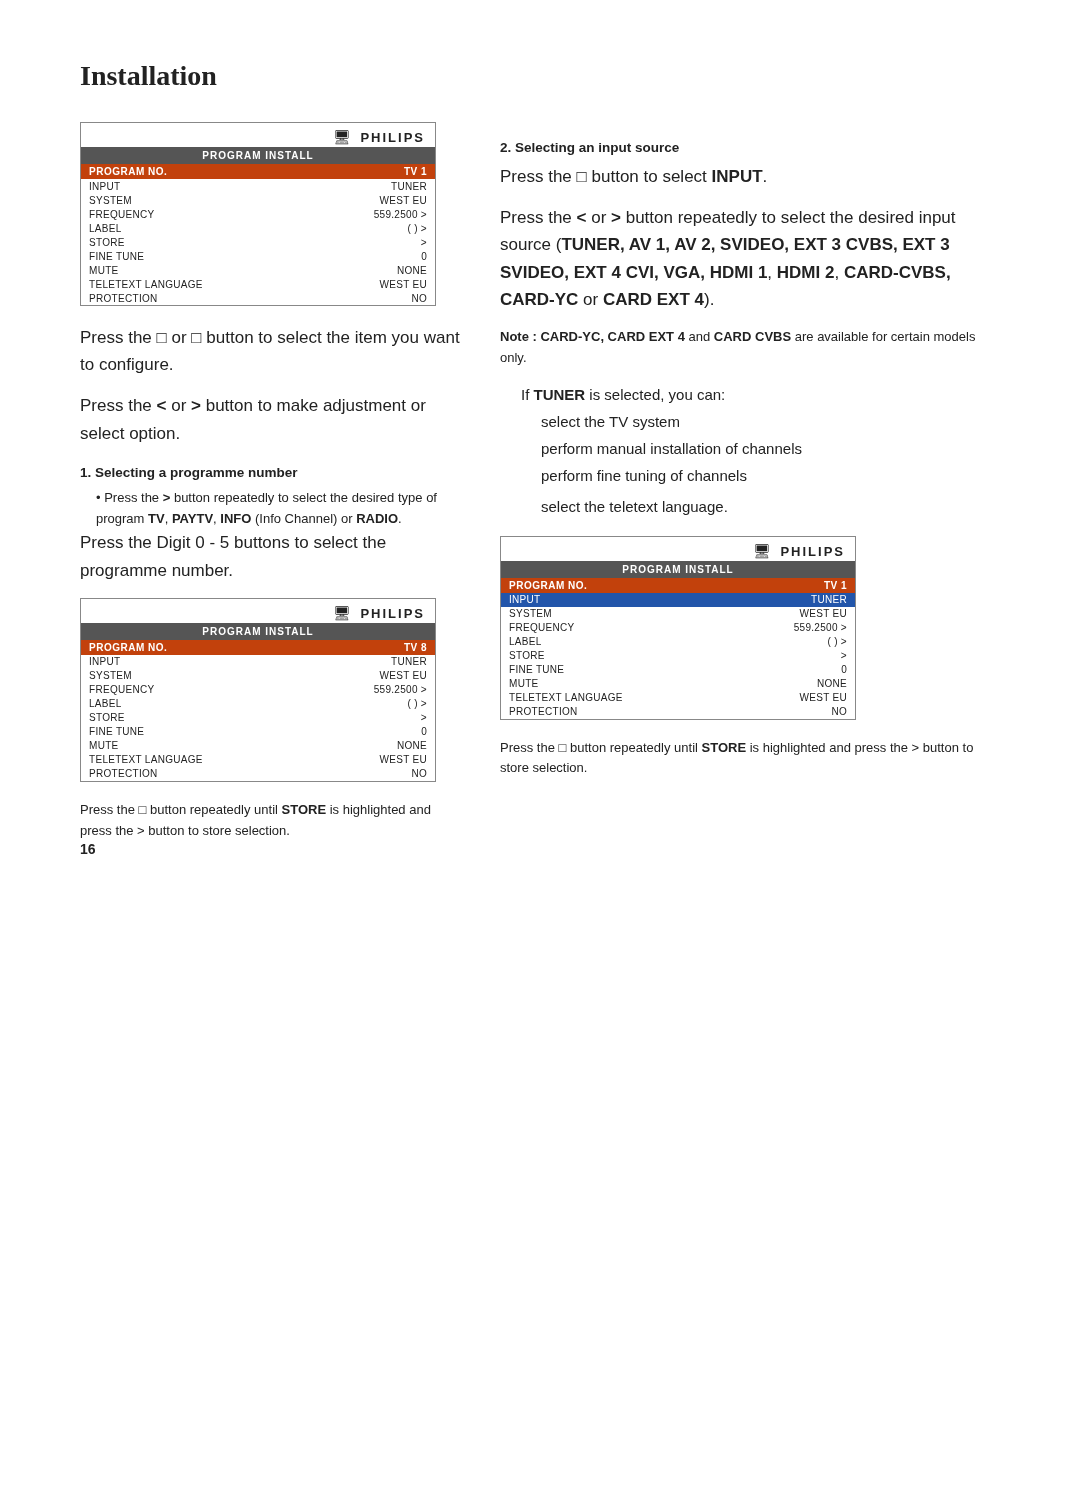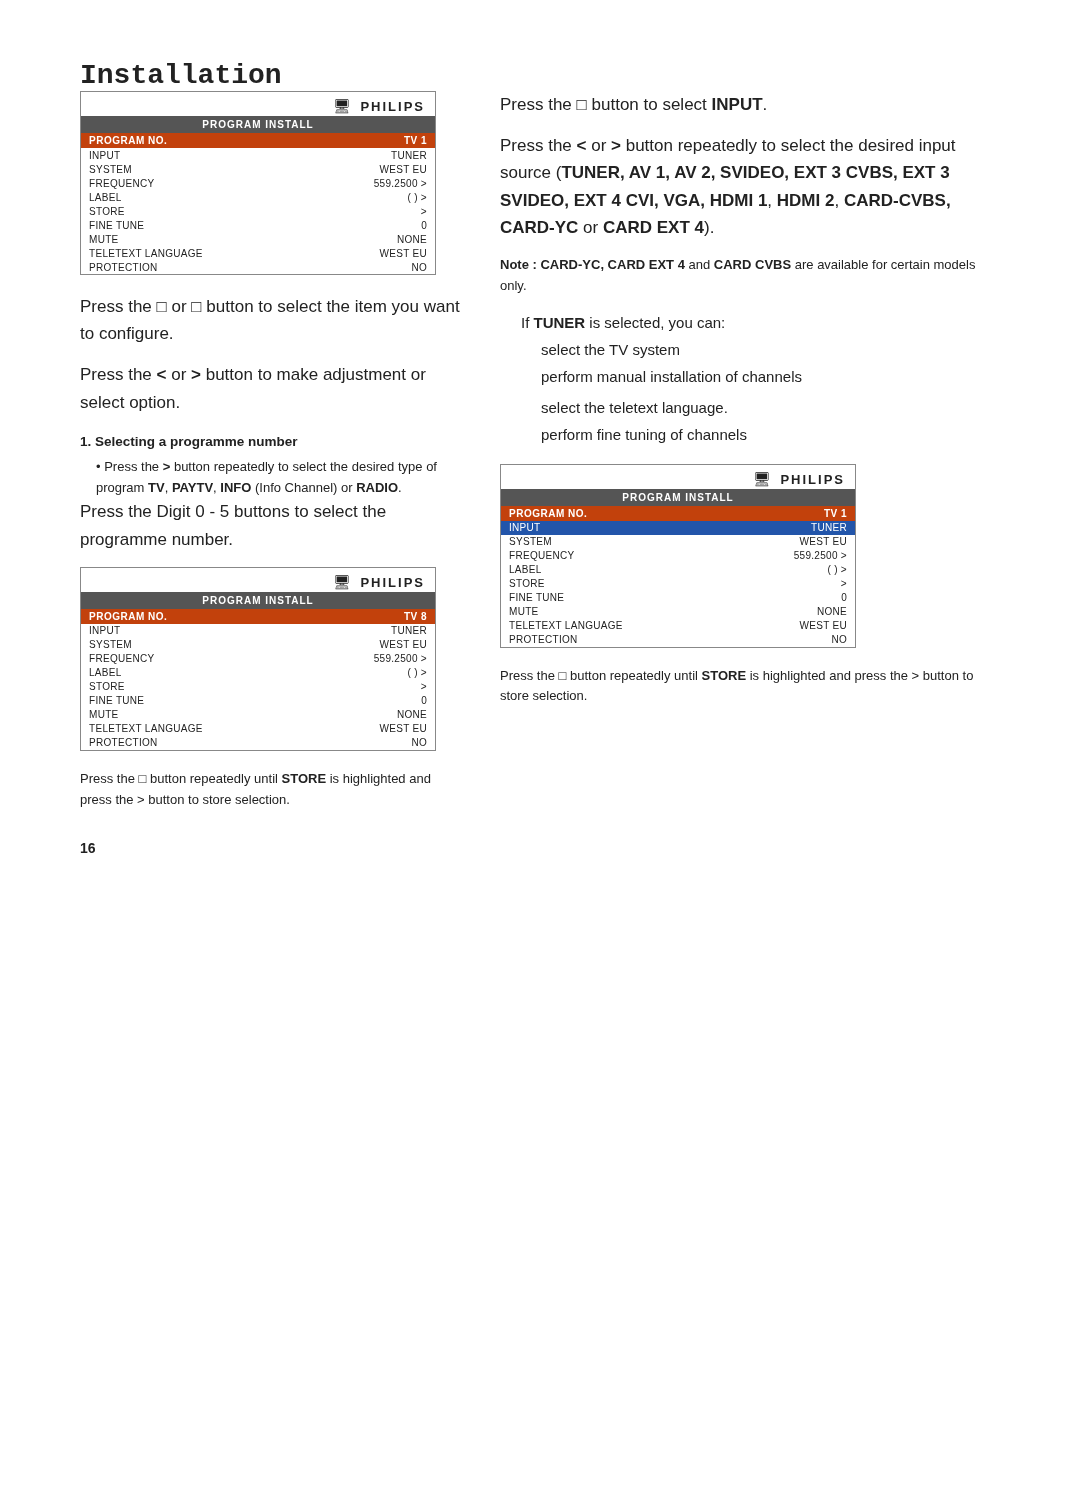--- a/index.html
+++ b/index.html
@@ -8,21 +8,22 @@
       font-family: Arial, Helvetica, sans-serif;
       font-size: 13px;
       color: #222;
       width: 1080px;
       min-height: 1492px;
       padding: 60px 80px 60px 80px;
     }
     h1 {
       font-size: 28px;
       font-weight: bold;
-      font-family: Liberation Mono, monospace;
+      margin-bottom: 30px;
+      font-family: Liberation Serif, serif;
     }
     .two-col {
       display: flex;
       gap: 40px;
     }
     .left-col {
       width: 380px;
       flex-shrink: 0;
     }
     .right-col {
@@ -99,21 +100,20 @@
       margin-bottom: 0;
       font-size: 13px;
       line-height: 1.6;
     }
     .bullet-item::before {
       content: "• ";
     }
     .page-num {
       font-size: 14px;
       font-weight: bold;
-      margin-top: 30px;
     }
     .note-block {
       margin-bottom: 12px;
       font-size: 13px;
       line-height: 1.6;
     }
     .tuner-block {
       margin-bottom: 10px;
       font-size: 15px;
       line-height: 1.8;
@@ -239,38 +239,39 @@
             <span class="left">PROTECTION</span>
             <span class="right">NO</span>
           </div>
       </div>
     </div>
 
     <p class="store-para">Press the □ button repeatedly until <b>STORE</b> is highlighted and press the &gt; button to store selection.</p>
   </div>
 
   <div class="right-col">
+    <div class="section-heading">2.  Selecting an input source</div>
 
     <p class="para">Press the □ button to select <b>INPUT</b>.</p>
 
     <p class="para">
       Press the <b>&lt;</b> or <b>&gt;</b> button repeatedly to select the desired input source (<b>TUNER, AV 1, AV 2, SVIDEO, EXT 3 CVBS, EXT 3 SVIDEO, EXT 4 CVI, VGA, HDMI 1</b>, <b>HDMI 2</b>, <b>CARD‑CVBS, CARD-YC</b> or <b>CARD EXT 4</b>).
     </p>
 
     <div class="note-block">
       <b>Note : CARD-YC, CARD EXT 4</b> and <b>CARD CVBS</b> are available for certain models only.
     </div>
 
     <div class="tuner-block">
       <p>If <b>TUNER</b> is selected, you can:</p>
       <div style="margin-left: 20px;">
         <div>select the TV system</div>
         <div>perform manual installation of channels</div>
+        <div>perform ﬁne tuning of channels</div>
         <div style="margin-top:4px;">select the teletext language.</div>
-        <div>perform ﬁne tuning of channels</div>
       </div>
     </div>
 
     <div class="philips-box" style="margin-top:16px;">
       <div class="philips-header">
         <span style="font-size:14px; margin-right:6px;">🖥</span>
         <span class="philips-logo">PHILIPS</span>
       </div>
       <div class="menu-title-bar">PROGRAM INSTALL</div>
       <div class="menu-header-row">

